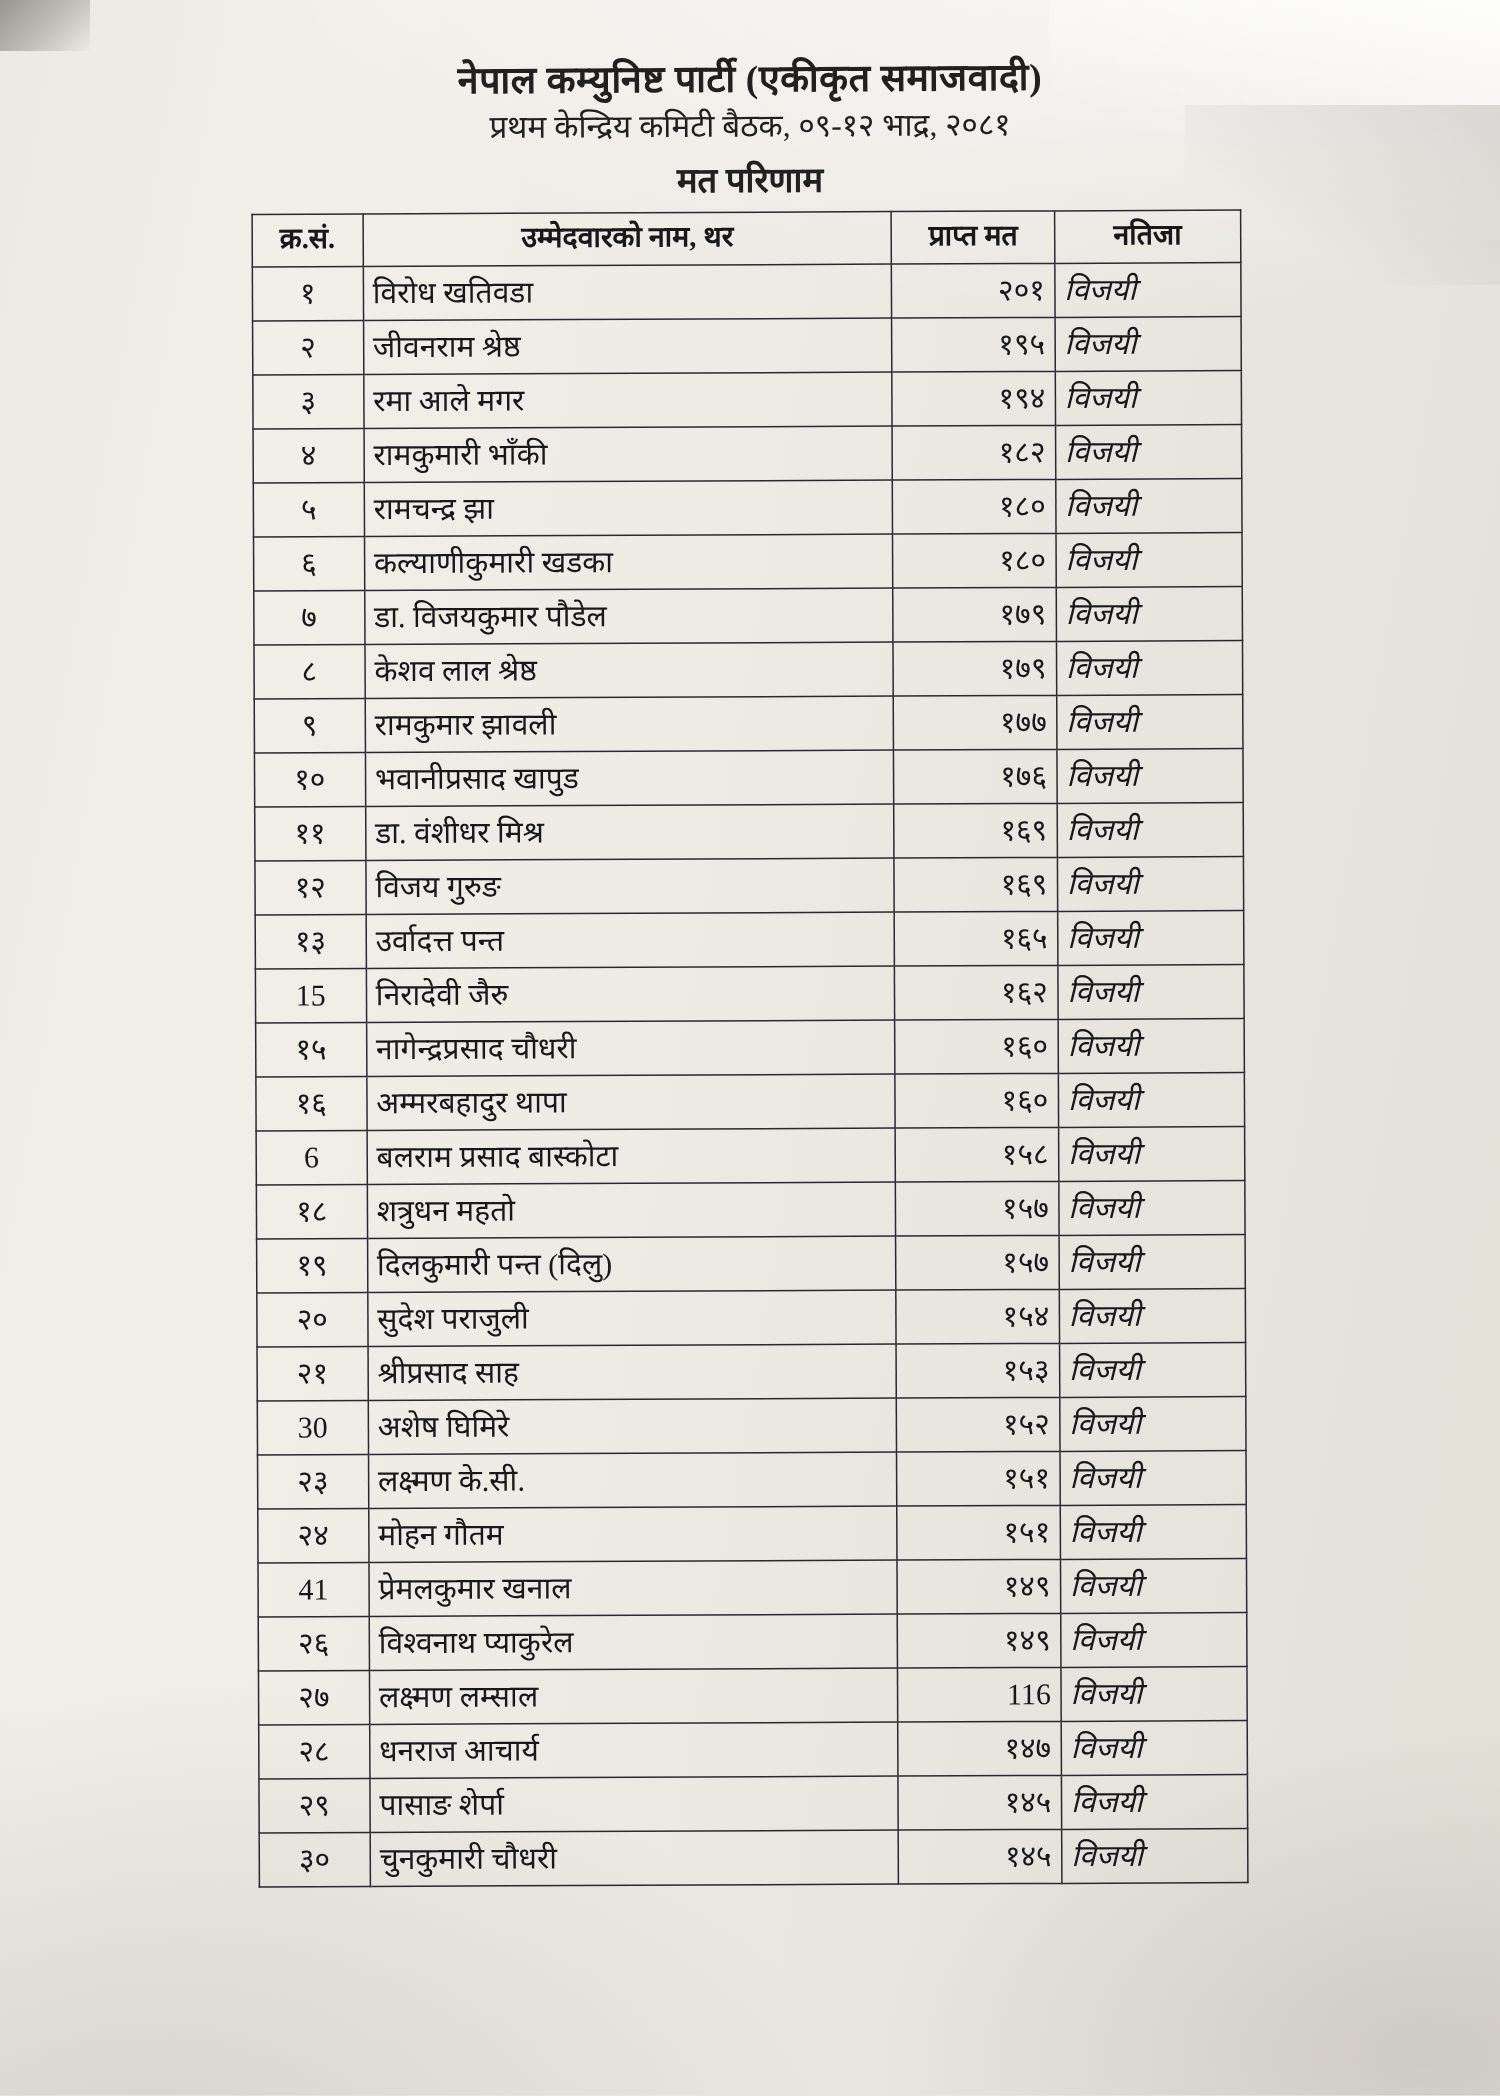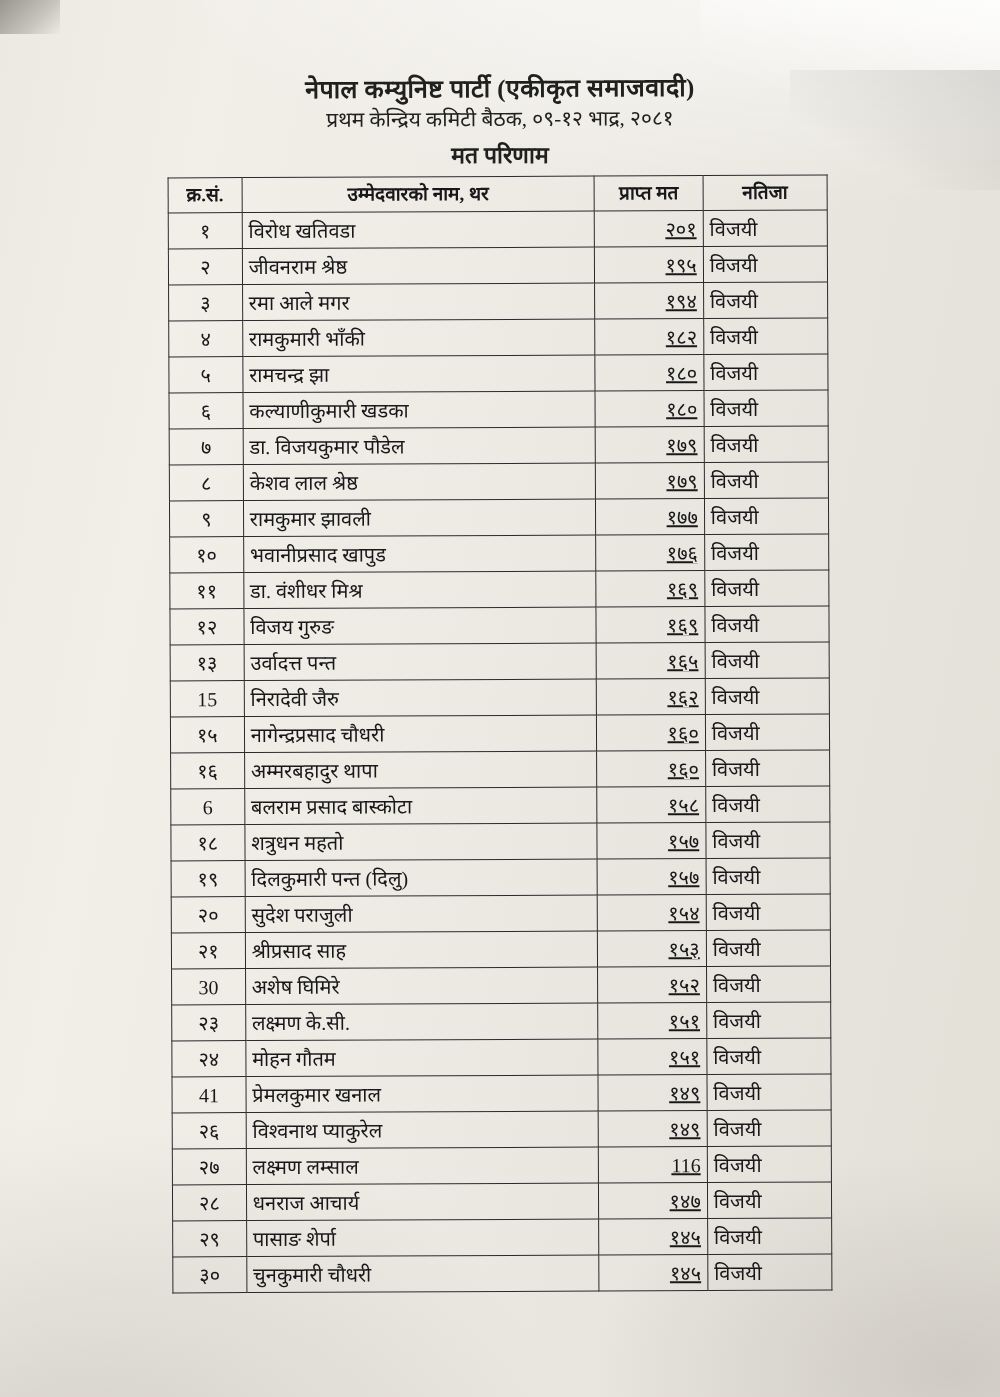--- a/index.html
+++ b/index.html
@@ -43,21 +43,20 @@
     right: 0; top: 70px;
     width: 210px; height: 120px;
     background: linear-gradient(210deg, rgba(160,157,150,0.35), rgba(255,255,255,0) 70%);
     pointer-events: none;
   }
 
   .content {
     position: absolute;
     inset: 0;
     padding: 0;
-    margin-top: 35px;
   }
 
   .title-block {
     text-align: center;
     padding-top: 38px;
     color: #20201e;
   }
   .title-line1 {
     font-size: 25px;
     letter-spacing: .4px;
@@ -105,22 +104,22 @@
     font-size: 19px;
     height: 30px;
   }
   .col-sn   { width: 64px;  text-align: center; border-radius: 10px; }
   .col-name { width: 372px; text-align: left; padding-left: 10px; }
   .col-vote { width: 104px; text-align: right; padding-right: 5px; }
   .col-res  { width: 120px; text-align: left; padding-left: 6px; }
 
   td.col-name { font-size: 20.5px; }
   td.col-sn { font-size: 20px; }
-  td.col-vote { font-size: 20px; text-decoration: underline; }
-  td.col-res { font-size: 20px; }
+  td.col-vote { font-size: 20px; }
+  td.col-res { font-size: 20px; font-style: italic; }
 
   
   .table-wrap::after {
     content: "";
     position: absolute;
   }
 </style>
 </head>
 <body>
 

